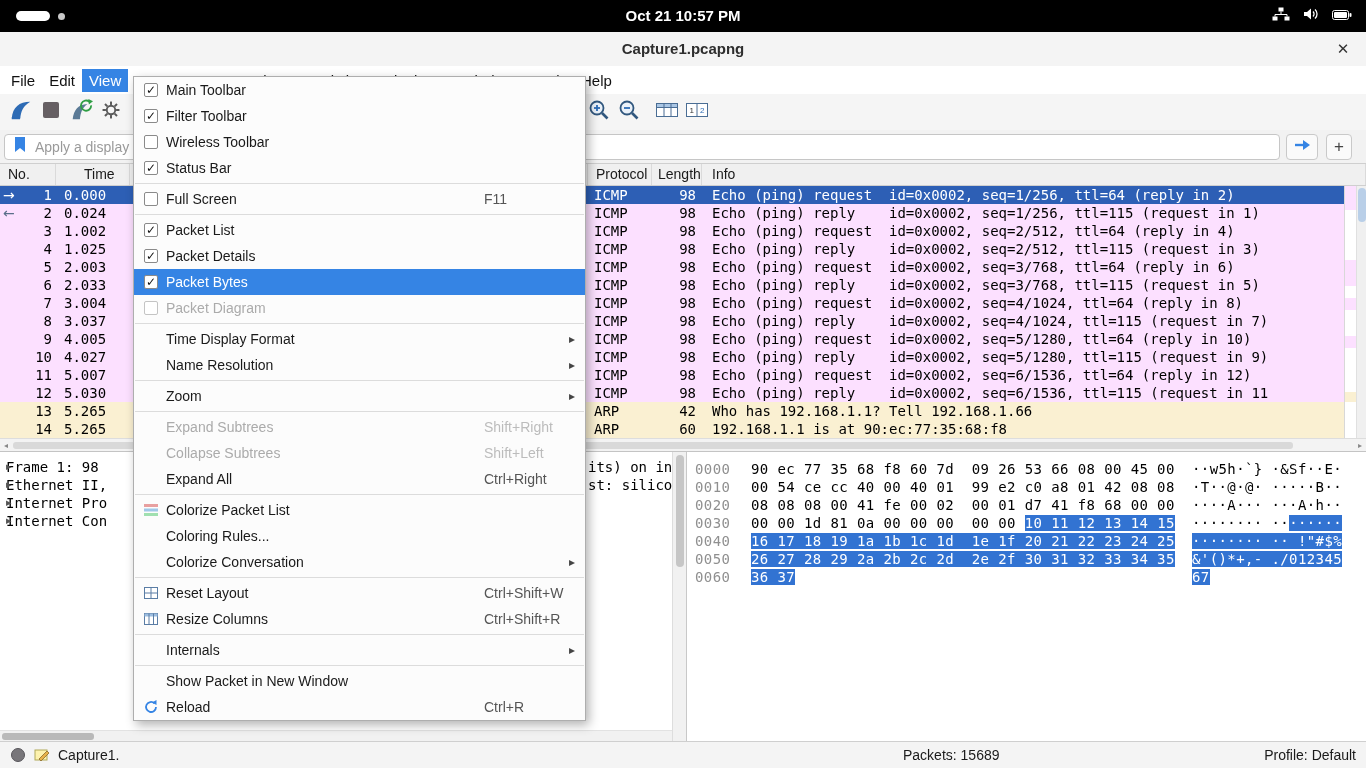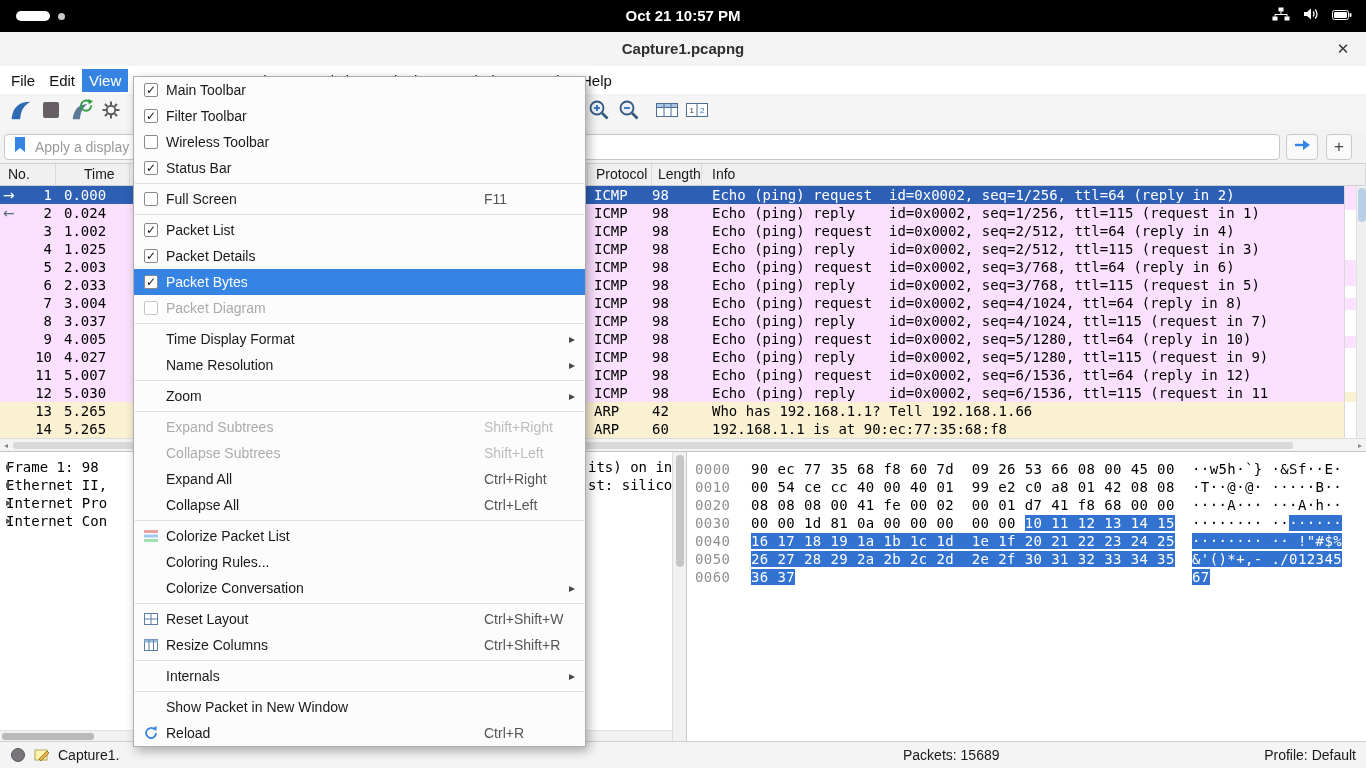--- a/index.html
+++ b/index.html
@@ -48,21 +48,21 @@
 .prow.icmp{background:var(--icmp-row-bg);color:#000}
 .prow.arp{background:var(--arp-row-bg);color:#000}
 .prow.sel{background:var(--selected-row-bg);color:#fff}
 .c-no{width:56px;display:flex;justify-content:space-between;padding:0 4px 0 3px;flex:none}
 .c-no .arr{font-family:"DejaVu Sans",sans-serif}
 .prow .c-no .arr{color:#5a6f8a}.prow.sel .c-no .arr{color:#fff}
 .c-time{width:74px;padding-left:8px;flex:none}
 .c-src{width:228px;flex:none}
 .c-dst{width:230px;flex:none}
 .c-proto{width:64px;padding-left:6px;flex:none}
-.c-len{width:50px;padding-right:6px;flex:none}
+.c-len{width:50px;text-align:right;padding-right:6px;flex:none}
 .c-info{flex:1 1 auto;padding-left:10px;overflow:hidden}
 .pside{position:absolute;top:22px;right:0;width:22px;height:252px;display:flex;background:#fff;border-left:1px solid #d8d8d8}
 .minimap{width:12px}
 .mseg{width:100%}
 .pvscroll{width:10px;background:#f0f0f0;border-left:1px solid #e0e0e0}
 .pvthumb{width:8px;margin:2px auto 0;height:34px;background:#b9cfe8;border-radius:4px}
 
 
 .hscroll1{position:absolute;top:438px;left:0;width:100%;height:13px;background:#f3f3f3;border-top:1px solid #ddd;display:flex;align-items:center;font-size:8px;color:#888;padding:0 4px}
 .h1groove{flex:1;height:7px;position:relative;margin:0 3px}
@@ -387,25 +387,20 @@
       <div class="mitem dis">
         <span class="mgut"></span>
         <span class="mlabel">Collapse Subtrees</span>
         <span class="mshort">Shift+Left</span>
       </div>
       <div class="mitem">
         <span class="mgut"></span>
         <span class="mlabel">Expand All</span>
         <span class="mshort">Ctrl+Right</span>
       </div>
-      <div class="mitem">
-        <span class="mgut"></span>
-        <span class="mlabel">Collapse All</span>
-        <span class="mshort">Ctrl+Left</span>
-      </div>
       <div class="msep"></div>
       <div class="mitem">
         <span class="mgut">
           <svg width="16" height="16" viewBox="0 0 16 16">
             <rect x="1" y="2" width="14" height="3" fill="#e8a0a0"></rect>
             <rect x="1" y="6.5" width="14" height="3" fill="#a0c8e8"></rect>
             <rect x="1" y="11" width="14" height="3" fill="#a0e0b0"></rect>
           </svg>
         </span>
         <span class="mlabel">Colorize Packet List</span>

